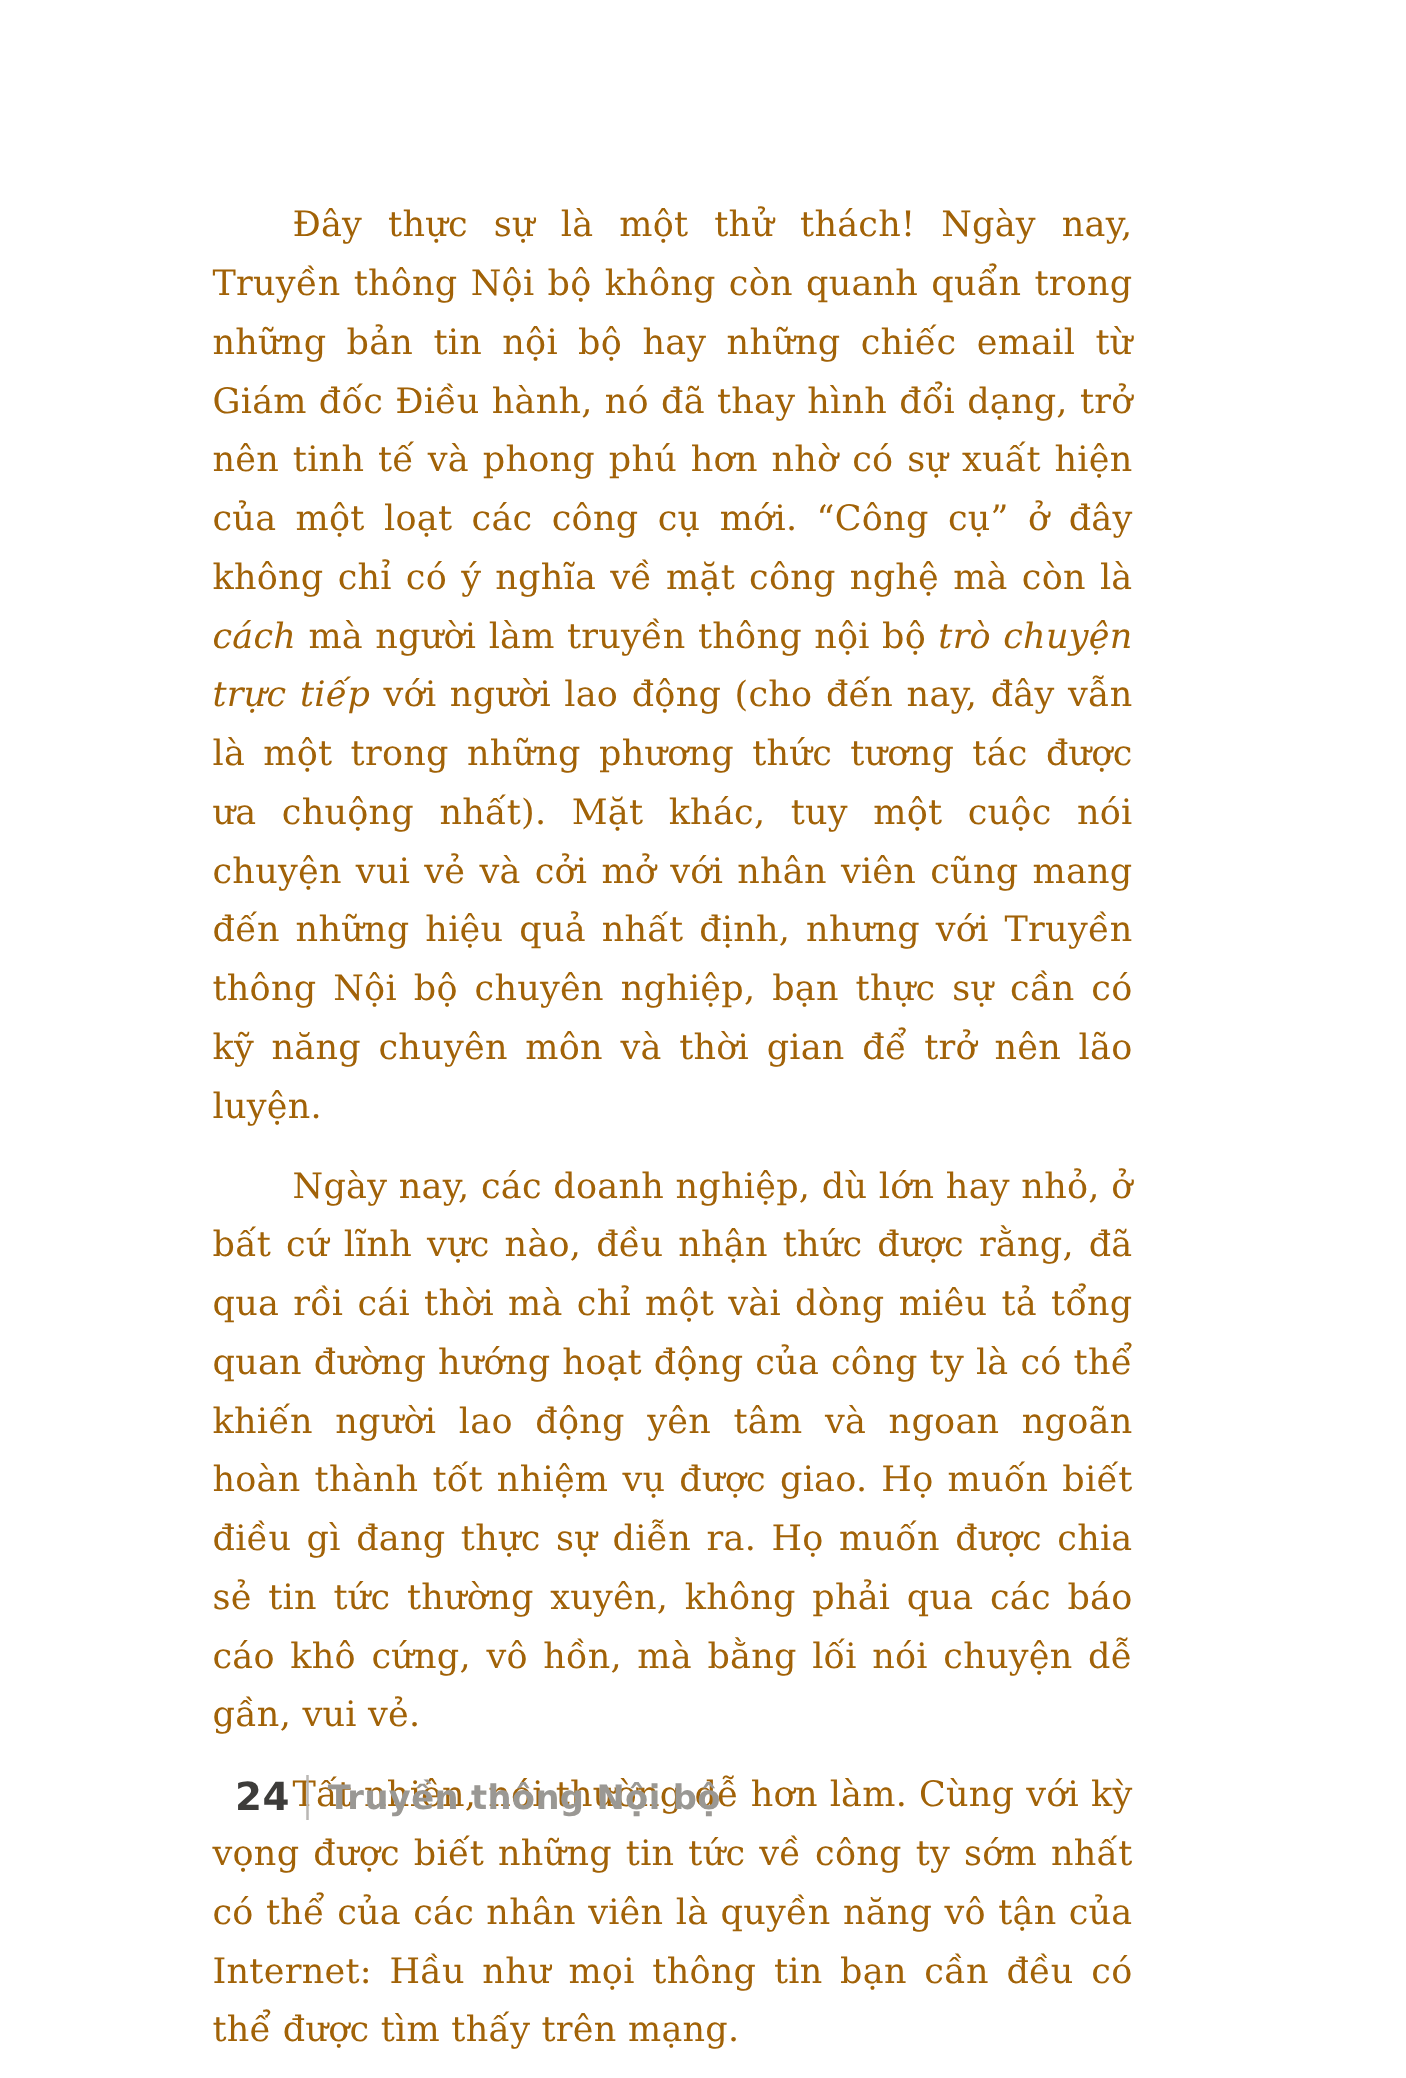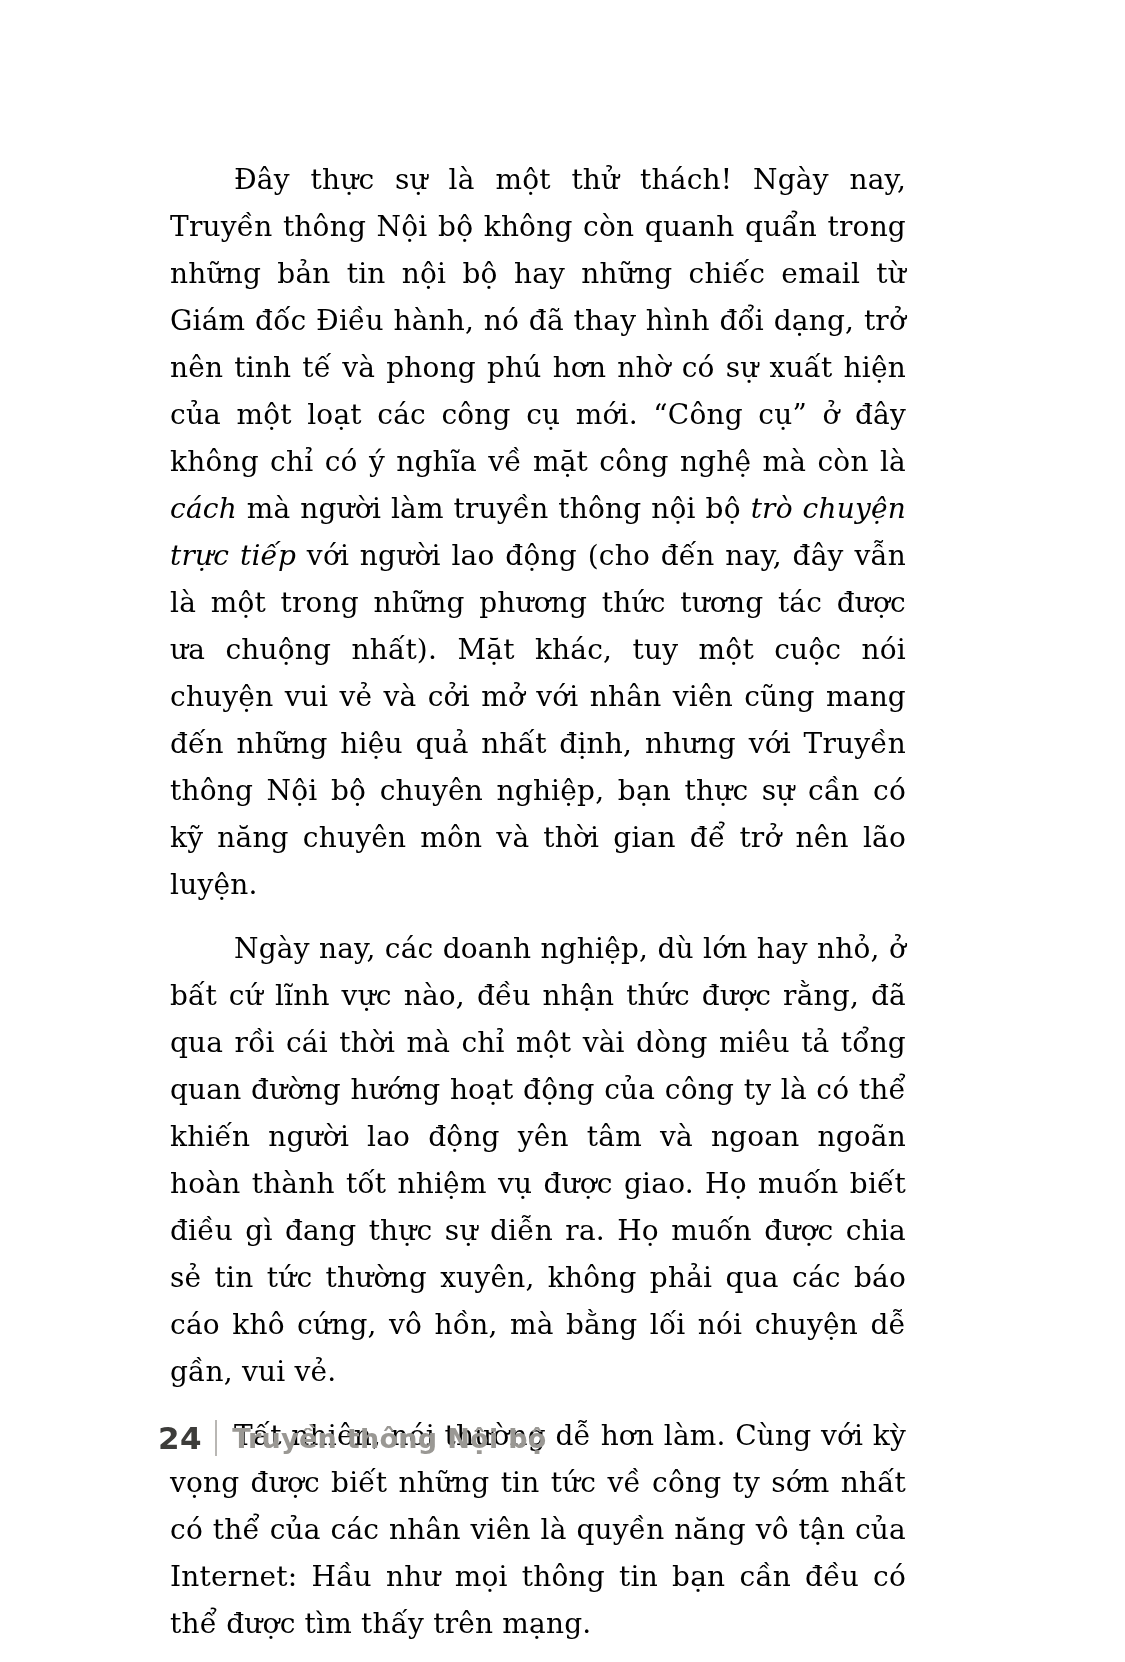--- a/index.html
+++ b/index.html
@@ -25,32 +25,32 @@
     left: 170px;
     top: 156px;
     width: 736px;
   }
   p.body-para {
     margin: 0 0 17px 0;
     font-size: 28px;
     line-height: 47px;
     text-align: justify;
     text-indent: 64px;
-    color: #000000;
+    color: #a16207;
     letter-spacing: 0.2px;
   }
   p.body-para:last-child {
     margin-bottom: 16px;
   }
   .italic {
     font-style: italic;
   }
   .footer {
     position: absolute;
-    left: 158px;
+    left: 188px;
     top: 1420px;
     display: flex;
     align-items: center;
     font-family: "DejaVu Sans", "Liberation Sans", sans-serif;
   }
   .page-number {
     font-weight: bold;
     font-size: 31px;
     color: #3d3c3a;
     letter-spacing: 0.5px;

